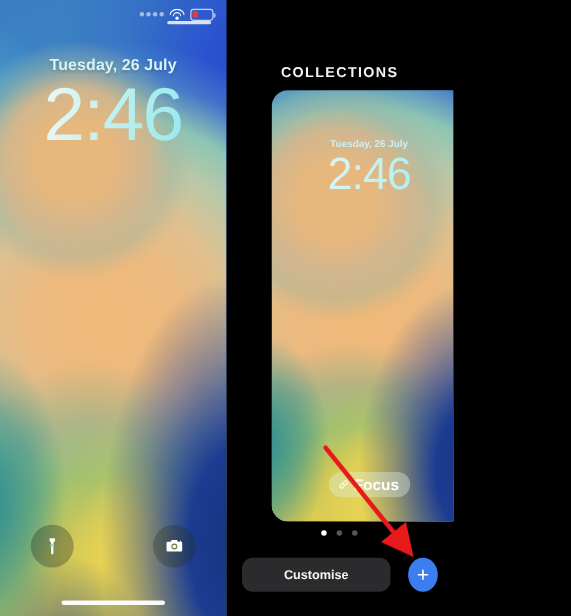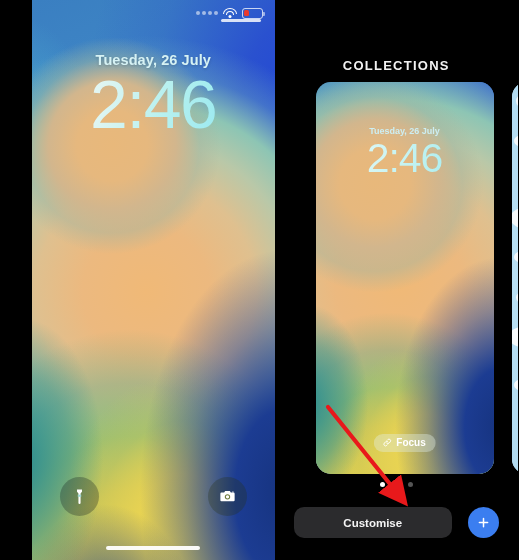--- a/index.html
+++ b/index.html
@@ -1,19 +1,19 @@
 <!DOCTYPE html>
 <html><head>
 <meta charset="utf-8">
 <style>
   * { margin:0; padding:0; box-sizing:border-box; }
   html,body { width:519px; height:560px; overflow:hidden; background:#000; }
   body { font-family:"Liberation Sans", sans-serif; -webkit-font-smoothing:antialiased; }
 
-  .screen { position:relative; width:486px; height:560px; display:flex;margin-left:32px; }
+  .screen { position:relative; width:412px; height:560px; display:flex; }
 
   
   .left-panel {
     position:relative; width:259px; height:560px; overflow:hidden;
     background:#2f6fb5;
   }
   
   .wp { position:absolute; inset:0; }
   .wp-base {
     background:
@@ -121,21 +121,21 @@
   .mini-time { position:absolute; top:52px; left:0; right:0; text-align:center;
     font-size:41px; font-weight:300; letter-spacing:-1px; line-height:1.2;
     background:linear-gradient(100deg,#f3fbf7 0%,#c0f2f1 55%,#93e8f0 100%);
     -webkit-background-clip:text; background-clip:text; color:transparent; }
   .focus-pill {
     position:absolute; bottom:22px; left:50%; transform:translateX(-50%);
     display:flex; align-items:center; gap:4px;
     padding:3.5px 10px 4px 8px; border-radius:12px;
     background:rgba(225,240,235,0.38); backdrop-filter:blur(4px);
   }
-  .focus-pill .lbl { font-size:10px; font-weight:600; color:#fff; }
+  .focus-pill .lbl { font-size:14px; font-weight:600; color:#fff; }
 
   
   .clouds { position:absolute; inset:0;
     background:linear-gradient(180deg,#b3dcf2 0%,#b9e0f4 50%,#b2dbf1 100%); }
   .cloud { position:absolute; border-radius:50%;
     background:radial-gradient(circle at 40% 35%, #ffffff 0%, #f4f9fc 55%, #dbe9f2 100%); }
 
   
   .dots { position:absolute; top:482px; left:0; right:0;
     display:flex; justify-content:center; gap:9px; }

